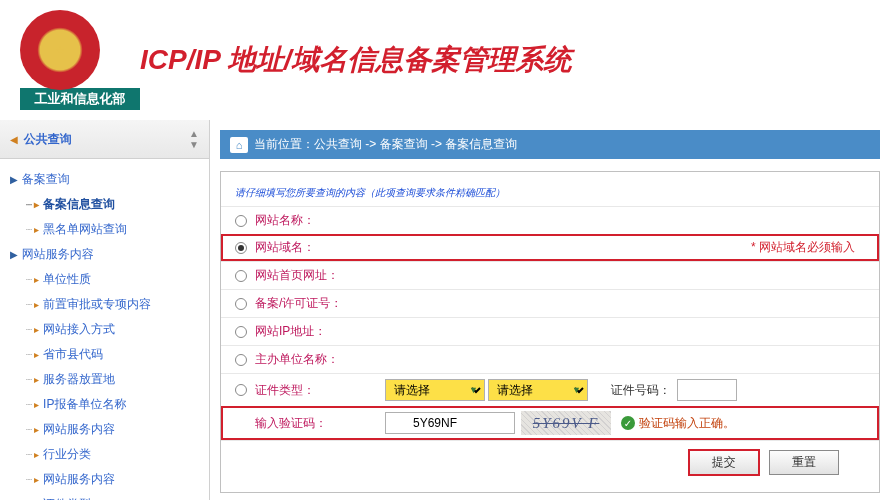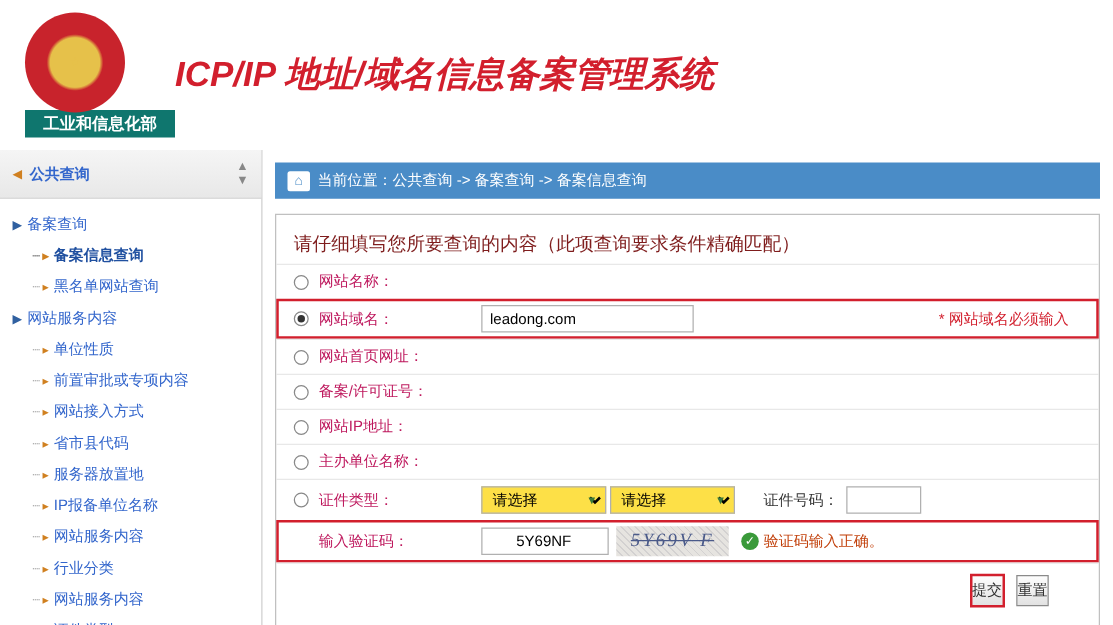--- a/index.html
+++ b/index.html
@@ -25,46 +25,46 @@
     .tree-item { padding: 4px 10px 4px 26px; display: flex; align-items: center; cursor: pointer; color: #3366cc; }
     .tree-item.selected { font-weight: bold; color: #2050a0; }
     .tree-dots { color: #999; margin-right: 2px; font-size: 10px; }
     .tree-leaf-arrow { color: #d08020; margin-right: 4px; font-size: 10px; }
     
     .content { flex: 1; padding: 10px; }
     .breadcrumb { background: #4a8cc7; color: #fff; padding: 6px 10px; display: flex; align-items: center; font-size: 12px; }
     .home-icon { width: 18px; height: 16px; background: #fff; border-radius: 2px; margin-right: 6px; display: flex; align-items: center; justify-content: center; color: #4a8cc7; font-size: 11px; }
     
     .form-area { border: 1px solid #c0c0c0; margin-top: 12px; padding: 8px 0; }
-    .form-instruction { color: #7f1d1d; padding: 6px 14px; font-size: 15px; }
+    .form-instruction { color: #1d4ed8; padding: 6px 14px; font-size: 10px; font-style: italic; }
     .form-row { display: flex; align-items: center; padding: 5px 14px; border-top: 1px solid #e8e8e8; }
     .form-label-col { width: 150px; display: flex; align-items: center; }
     .radio { width: 12px; height: 12px; border: 1px solid #888; border-radius: 50%; margin-right: 8px; display: flex; align-items: center; justify-content: center; }
     .radio.checked::after { content: ''; width: 6px; height: 6px; background: #333; border-radius: 50%; }
     .form-label { color: #be185d; }
     .form-input-col { flex: 1; display: flex; align-items: center; }
     .text-input { border: 1px solid #b0b0b0; padding: 3px 6px; width: 170px; font-size: 12px; height: 22px; }
     .select { border: 1px solid #b0b0b0; padding: 2px 4px; width: 100px; font-size: 12px; height: 22px; background: #fde047; }
     .select-arrow { color: #3a7a3a; font-size: 9px; margin-left: -16px; margin-right: 10px; pointer-events: none; }
     .required-note { color: #d21f2d; margin-left: auto; padding-right: 10px; font-size: 12px; }
     
     .highlight-box { border: 2px solid #d21f2d; }
-    .row-domain.highlight-box { padding: 3px 12px; }
+    .row-domain.highlight-box { padding: 3px 12px; gap: 15px; }
     .row-captcha.highlight-box { padding: 3px 12px; }
     
     .captcha-img { width: 90px; height: 24px; background: #e6e4e0; margin-left: 6px; display: flex; align-items: center; justify-content: center; font-family: serif; font-style: italic; color: #4a5a8a; font-size: 15px; letter-spacing: 2px; text-decoration: line-through; position: relative; }
     .captcha-noise { position: absolute; inset: 0; background: repeating-linear-gradient(45deg, transparent, transparent 3px, rgba(100,100,120,0.15) 3px, rgba(100,100,120,0.15) 4px); }
     .check-icon { width: 14px; height: 14px; border-radius: 50%; background: #3a9a3a; color: #fff; display: flex; align-items: center; justify-content: center; font-size: 10px; margin-left: 10px; margin-right: 4px; }
     .captcha-status { color: #c2410c; font-size: 12px; }
     
     .cert-label { margin-left: 20px; margin-right: 6px; color: #333; }
     .cert-input { border: 1px solid #b0b0b0; width: 60px; height: 22px; padding: 2px 4px; }
     
     .button-row { text-align: right; padding: 8px 40px; border-top: 1px solid #e8e8e8; }
-    .btn { border: 1px solid #8a8a8a; background: linear-gradient(to bottom, #fdfdfd, #e2e2e2); padding: 3px 0; font-size: 12px; cursor: pointer; margin-left: 6px; color: #333; }
+    .btn { border: 1px solid #8a8a8a; background: linear-gradient(to bottom, #fdfdfd, #e2e2e2); padding: 3px 22px; font-size: 12px; cursor: pointer; margin-left: 6px; color: #333; }
     .btn.submit { border: 2px solid #d21f2d; }
   </style>
 </head>
 <body>
 
 <div class="header">
   <div>
     <div class="emblem">
       <div class="emblem-circle">
           <span class="emblem-inner">★</span>
@@ -170,21 +170,20 @@
         </div>
         <div class="form-input-col"></div>
       </div>
 
       <div class="form-row row-domain highlight-box">
         <div class="form-label-col">
           <span class="radio checked"></span>
           <span class="form-label">网站域名：</span>
         </div>
         <div class="form-input-col">
-          <input class="text-input" value="leadong.com" style="">
           <span class="required-note">* 网站域名必须输入</span>
         </div>
       </div>
 
       <div class="form-row">
         <div class="form-label-col">
           <span class="radio"></span>
           <span class="form-label">网站首页网址：</span>
         </div>
         <div class="form-input-col"></div>
@@ -227,21 +226,21 @@
           <span class="cert-label">证件号码：</span>
           <input class="cert-input" value="" style="">
         </div>
       </div>
 
       <div class="form-row row-captcha highlight-box">
         <div class="form-label-col" style="padding-left:20px;">
           <span class="form-label">输入验证码：</span>
         </div>
         <div class="form-input-col">
-          <input class="text-input" style="width: 102px; padding-left: 27px;" value="5Y69NF">
+          <input class="text-input" style="width: 130px; padding-left: 27px;" value="5Y69NF">
           <div class="captcha-img">
             <span>5Y69V F</span>
             <div class="captcha-noise"></div>
           </div>
           <span class="check-icon">✓</span>
           <span class="captcha-status">验证码输入正确。</span>
         </div>
       </div>
 
       <div class="button-row">

